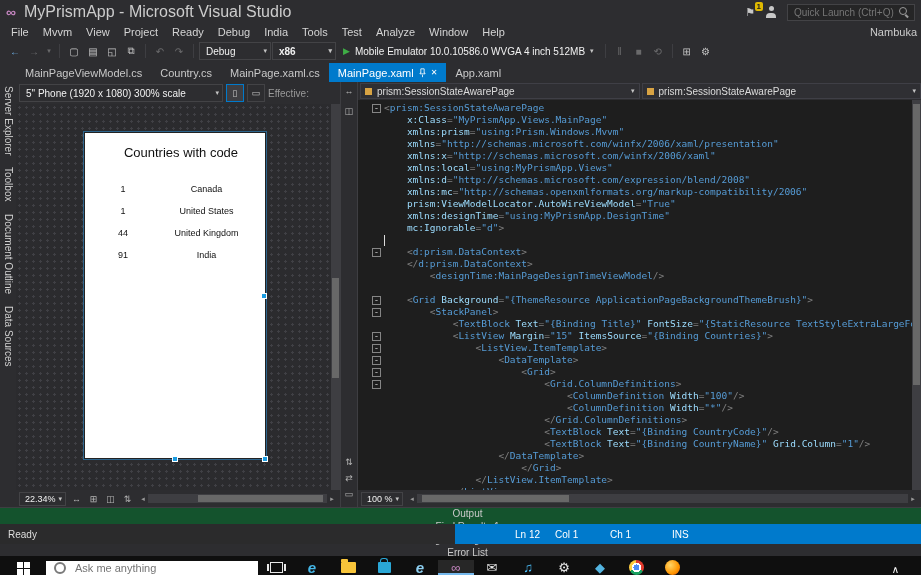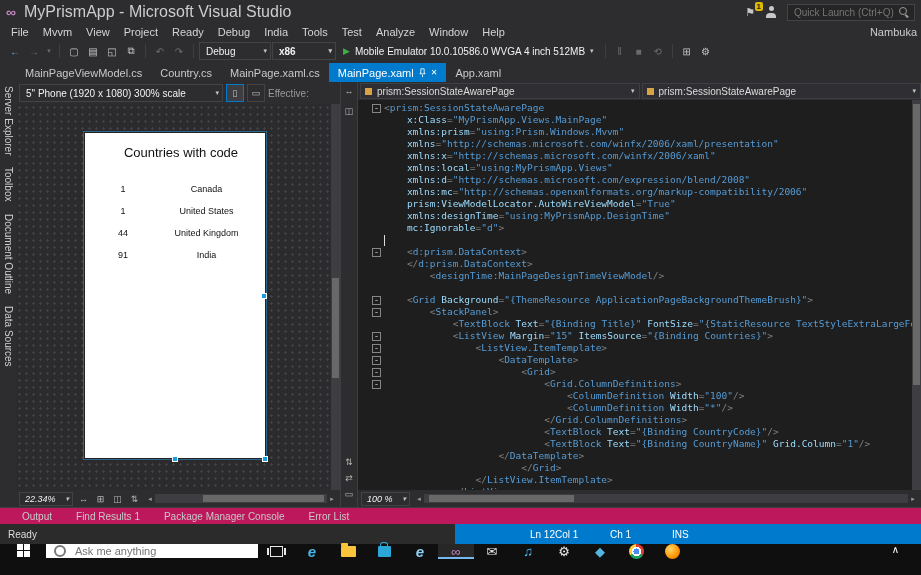--- a/index.html
+++ b/index.html
@@ -81,21 +81,21 @@
   .lv-name{flex:1;}
   .handle{position:absolute;width:6px;height:6px;background:#1b9de2;border:1px solid #fff;}
   .h-right{left:245px;top:189px;}
   .h-bottom{left:156px;top:352px;}
   .h-corner{left:246px;top:352px;}
   .d-vscroll{position:absolute;right:0;top:0;bottom:0;width:9px;background:#3e3e42;}
   .d-vscroll .thumb{position:absolute;left:1px;right:1px;top:45%;height:26%;background:#686868;}
 
   .d-status,.e-status{height:17px;background:#2d2d30;display:flex;align-items:center;gap:4px;
     padding:0 3px;font-size:9px;color:#ccc;}
-  .zoom-combo{height:14px;padding:0 3px 0 5px;font-size:9px;gap:10px;font-style:italic;}
+  .zoom-combo{height:14px;padding:0 3px 0 5px;font-size:9px;gap:3px;}
   .mini-icon{font-size:9px;color:#b5b5b5;width:13px;text-align:center;}
   .hscroll{flex:1;display:flex;align-items:center;height:11px;min-width:0;}
   .hscroll .sb-arrow{font-size:7px;color:#999;width:10px;text-align:center;flex:none;}
   .hscroll .track{flex:1;height:9px;background:#3e3e42;position:relative;}
   .hscroll .thumb{position:absolute;top:1px;bottom:1px;background:#686868;}
   .d-thumb{left:28%;right:2%;}
   .e-thumb{left:1%;width:30%;}
 
   
   .splitstrip{width:18px;flex:none;background:#2d2d30;border-left:1px solid #3e3e42;
@@ -117,34 +117,34 @@
   .gutter{width:26px;flex:none;display:flex;justify-content:flex-end;align-items:center;padding-right:3px;}
   .fold-box{width:9px;height:9px;border:1px solid #858585;color:#c8c8c8;font-size:9px;line-height:6px;
     text-align:center;background:#1e1e1e;}
   .code-text{flex:1;overflow:hidden;color:#d4d4d4;}
   .tok-pun{color:#808080;} .tok-tag{color:#569cd6;} .tok-attr{color:#9cdcfe;} .tok-val{color:#569cd6;}
   .text-caret{display:inline-block;width:1px;height:11px;background:#dcdcdc;vertical-align:middle;}
   .e-vscroll{position:absolute;right:0;top:0;bottom:0;width:9px;background:#3e3e42;}
   .e-vscroll .thumb{position:absolute;left:1px;right:1px;top:1%;height:72%;background:#686868;}
 
   
-  .panel-tabs{position:absolute;left:0;right:0;bottom:51px;height:17px;background:#be185d;
-    display:flex;align-items:center;padding-left:14px;gap:8px;border-top:1px solid #3e3e42;}
+  .panel-tabs{position:absolute;left:0;right:0;bottom:51px;height:17px;background:#14532d;
+    display:flex;align-items:center;padding-left:14px;gap:2px;border-top:1px solid #3e3e42;flex-direction:column;}
   .panel-tab{padding:0 8px;font-size:10px;color:#c8c8c8;cursor:default;}
 
   
   .statusbar{position:absolute;left:0;right:0;bottom:31px;height:20px;display:flex;background:#2b2b2c;}
   .status-left{flex:1;display:flex;align-items:center;padding-left:8px;color:#dddddd;font-size:10px;}
   .status-right{width:466px;flex:none;background:#007acc;color:#fff;font-size:10px;
     display:flex;align-items:center;padding-left:60px;}
   .status-item{display:inline-block;}
-  .st-ln{width:40px;text-align:right;} .st-col{width:55px;} .st-ch{width:62px;} .st-ins{width:40px;}
-
-  
-  .taskbar{position:absolute;left:0;right:0;bottom:0;height:31px;background:#0f0f0f;display:flex;align-items:flex-start;}
+  .st-ln{width:40px;} .st-col{width:55px;} .st-ch{width:62px;} .st-ins{width:40px;}
+
+  
+  .taskbar{position:absolute;left:0;right:0;bottom:0;height:19px;background:#0f0f0f;display:flex;align-items:flex-end;}
   .start-btn{width:46px;display:flex;align-items:center;justify-content:center;}
   .win-logo{display:grid;grid-template-columns:6px 6px;grid-template-rows:6px 6px;gap:1px;}
   .win-logo i{background:#fff;display:block;}
   .search-box{width:212px;background:#fff;display:flex;align-items:center;gap:7px;padding:0 8px;}
   .cortana-ring{width:12px;height:12px;border:2px solid #7a7a7a;border-radius:50%;flex:none;}
   .search-box input{flex:1;border:none;outline:none;background:transparent;font-size:11px;color:#555;
     font-family:"Liberation Sans",sans-serif;min-width:0;}
   .tb-icons{display:flex;align-items:stretch;}
   .tb-item{width:36px;display:flex;align-items:center;justify-content:center;}
   .tb-item.active{background:rgba(255,255,255,.10);box-shadow:inset 0 -2px 0 #76b9ed;}

